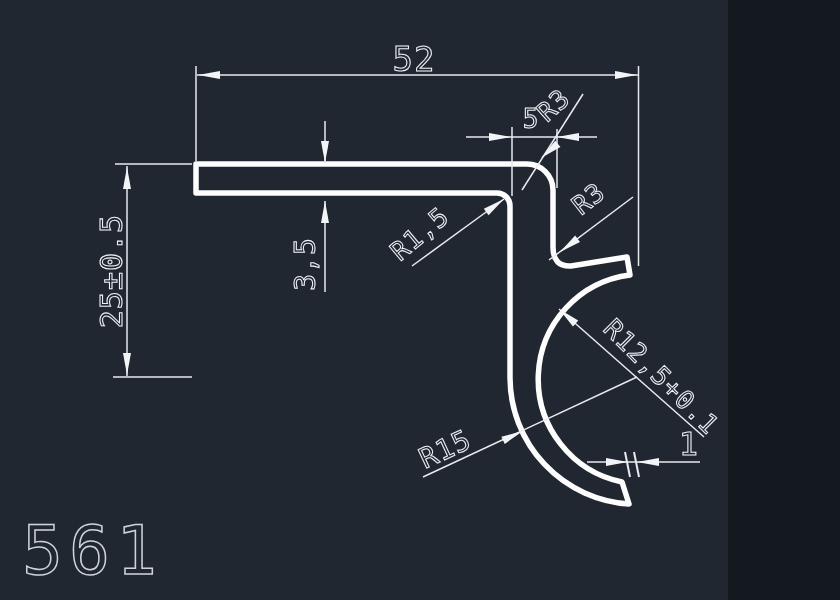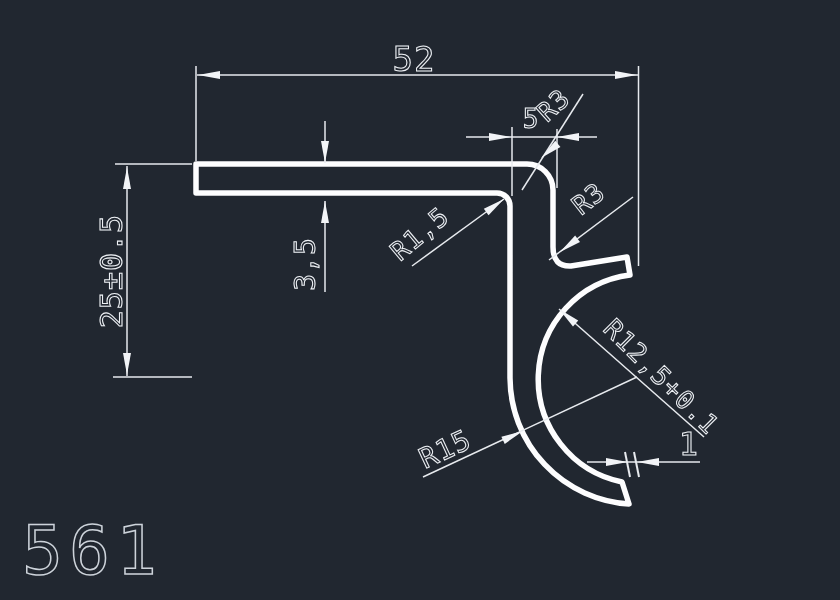--- a/index.html
+++ b/index.html
@@ -1,17 +1,17 @@
 <!DOCTYPE html>
 <html><head>
 <meta charset="utf-8">
 <style>
   html,body{margin:0;padding:0;background:#14181f;}
   .canvas{
-    position:relative;width:840px;height:600px;overflow:hidden;
+    position:relative;width:728px;height:600px;overflow:hidden;
     background:#212730;
   }
   svg{position:absolute;left:0;top:0;display:block;}
   .pl{fill:none;stroke:#fdfdfe;stroke-width:5.5;stroke-linejoin:round;}
   .dl{fill:none;stroke:#e7eaee;stroke-width:1.5;stroke-linecap:butt;}
   .tk{fill:none;stroke:#e7eaee;stroke-width:2;}
   .ar{fill:#f2f4f7;stroke:none;}
   .dt{
     font-family:"DejaVu Sans Mono","Liberation Mono",monospace;
     fill:none;stroke:#eef1f5;stroke-width:1.05;letter-spacing:1px;

